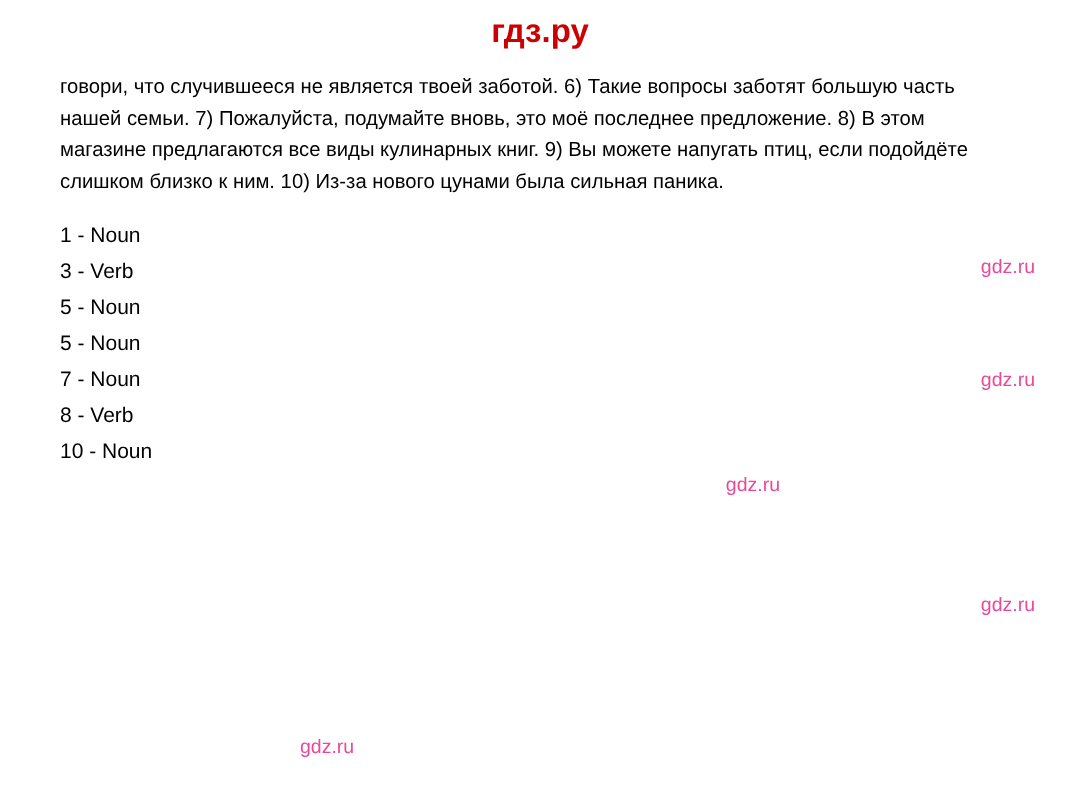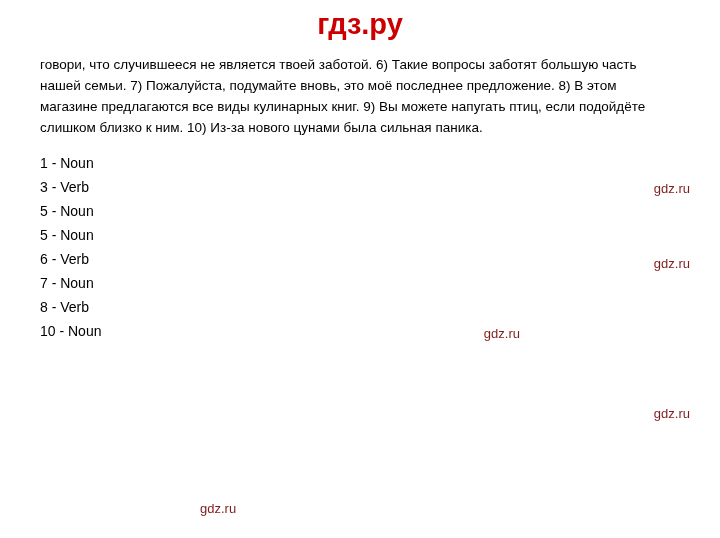--- a/index.html
+++ b/index.html
@@ -12,21 +12,21 @@
       height: 538px;
       background: #ffffff;
       font-family: Arial, sans-serif;
       font-size: 14px;
       color: #000000;
       overflow: hidden;
       position: relative;
     }
     .site-title {
       text-align: center;
-      font-size: 29px;
+      font-size: 22px;
       font-weight: bold;
       color: #cc0000;
       padding: 8px 0 6px 0;
     }
     .main-content {
       padding: 8px 64px 0 40px;
     }
     .body-text {
       font-size: 13.5px;
       line-height: 1.55;
@@ -38,46 +38,44 @@
       font-weight: normal;
       margin-bottom: 4px;
     }
     .answers-list {
       font-size: 14px;
       line-height: 1.72;
       list-style: none;
     }
     .watermark {
       position: absolute;
-      color: #7f1d1d;
+      color: #ec4899;
       font-size: 13px;
       font-weight: normal;
       pointer-events: none;
-      margin-top: 11px;
     }
     .wm1 { top: 170px; right: 30px; }
     .wm2 { top: 245px; right: 30px; }
     .wm3 { top: 315px; right: 200px; }
     .wm4 { top: 395px; right: 30px; }
     .wm5 { top: 490px; left: 200px; }
   </style>
 </head>
 <body>
 
 <div class="site-title">гдз.ру</div>
 
 <div class="main-content">
   <p class="body-text">говори, что случившееся не является твоей заботой. 6) Такие вопросы заботят большую часть нашей семьи. 7) Пожалуйста, подумайте вновь, это моё последнее предложение. 8) В этом магазине предлагаются все виды кулинарных книг. 9) Вы можете напугать птиц, если подойдёте слишком близко к ним. 10) Из-за нового цунами была сильная паника.</p>
 
   <ul class="answers-list" id="answers-list">
       <li>1 - Noun</li>
       <li>3 - Verb</li>
       <li>5 - Noun</li>
       <li>5 - Noun</li>
-      <li>6 - Verb</li>
       <li>7 - Noun</li>
       <li>8 - Verb</li>
       <li>10 - Noun</li>
     </ul>
 </div>
 
 <div class="watermark wm1">gdz.ru</div>
 <div class="watermark wm2">gdz.ru</div>
 <div class="watermark wm3">gdz.ru</div>
 <div class="watermark wm4">gdz.ru</div>

